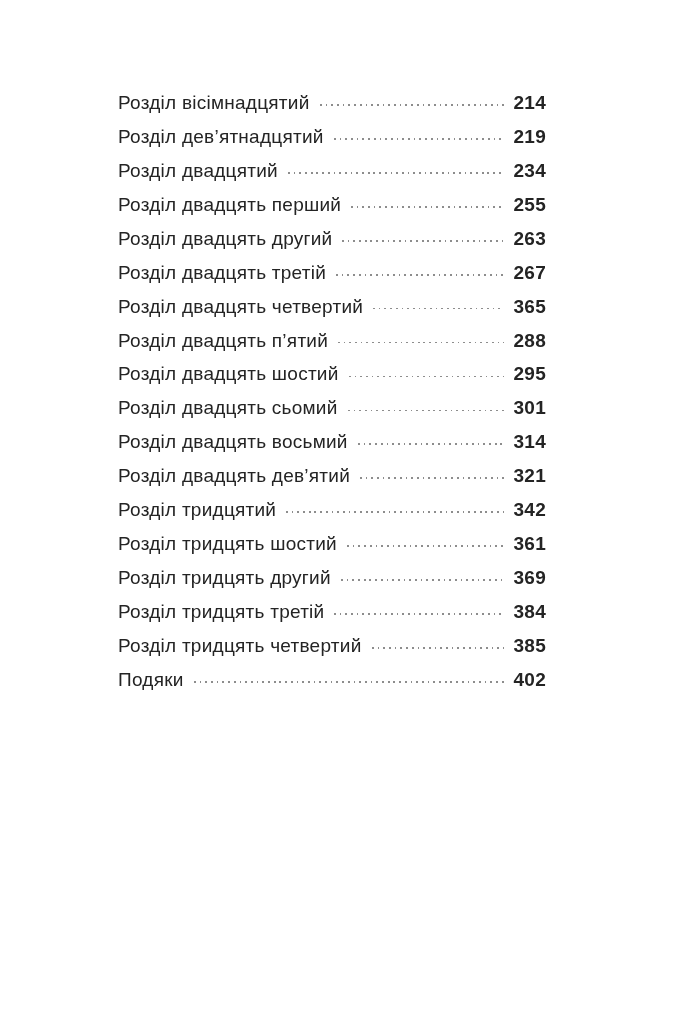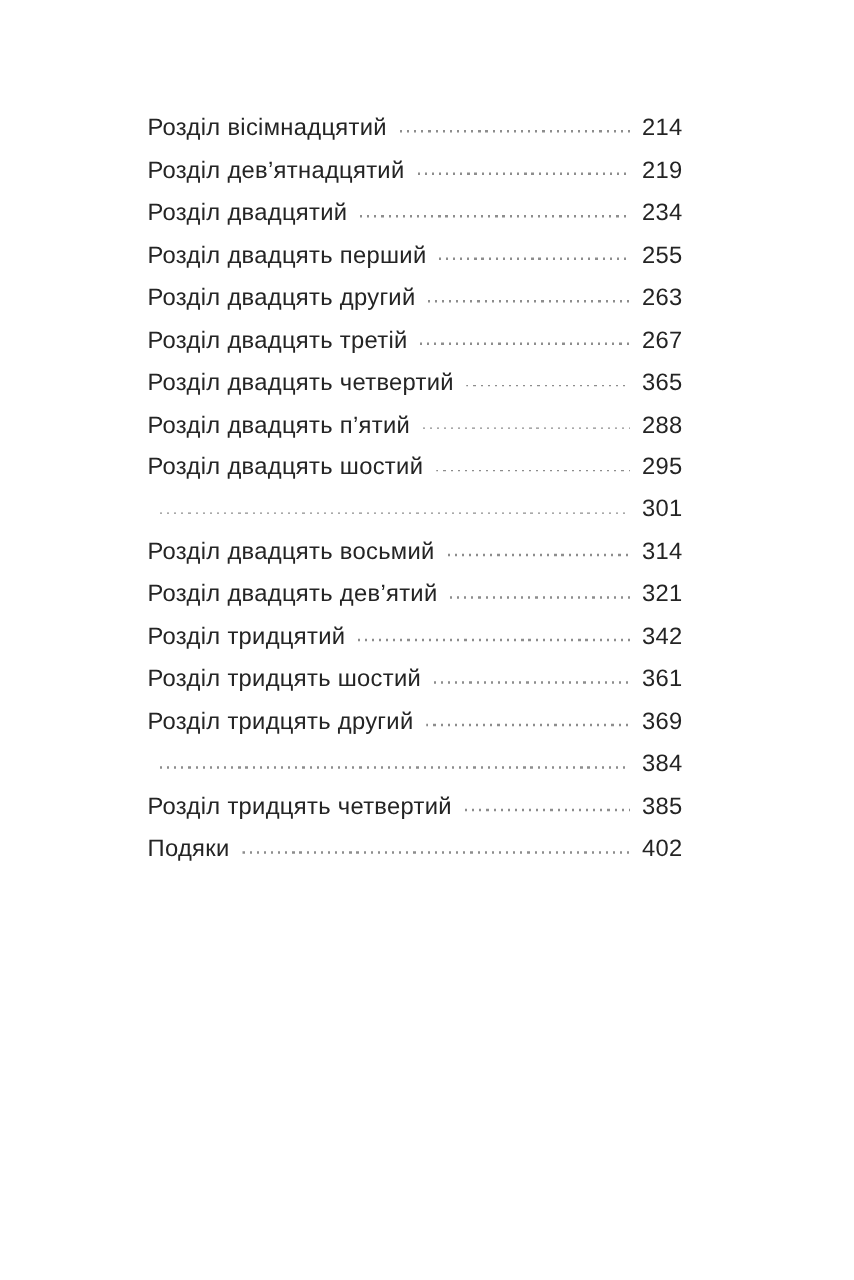--- a/index.html
+++ b/index.html
@@ -38,20 +38,21 @@
     height: 1.8px;
     margin: 0 10px;
     transform: translateY(2px);
     background-image: repeating-linear-gradient(90deg, #8d8d8d 0 1.7px, transparent 1.7px 5.7px);
     background-repeat: repeat-x;
   }
   .pagenum {
     flex: 0 0 auto;
     white-space: nowrap;
     text-align: center;
+    font-weight: bold;
   }
 </style>
 </head>
 <body>
 
 <div class="page">
   <div class="toc" id="toc">
   <div class="row">
     <span class="label">Розділ вісімнадцятий</span>
     <span class="leader"></span>
@@ -100,20 +101,21 @@
     <span class="pagenum">288</span>
   </div>
 
   <div class="row">
     <span class="label">Розділ двадцять шостий</span>
     <span class="leader"></span>
     <span class="pagenum">295</span>
   </div>
 
   <div class="row">
+    <span class="label">Розділ двадцять сьомий</span>
     <span class="leader"></span>
     <span class="pagenum">301</span>
   </div>
 
   <div class="row">
     <span class="label">Розділ двадцять восьмий</span>
     <span class="leader"></span>
     <span class="pagenum">314</span>
   </div>
 
@@ -135,20 +137,21 @@
     <span class="pagenum">361</span>
   </div>
 
   <div class="row">
     <span class="label">Розділ тридцять другий</span>
     <span class="leader"></span>
     <span class="pagenum">369</span>
   </div>
 
   <div class="row">
+    <span class="label">Розділ тридцять третій</span>
     <span class="leader"></span>
     <span class="pagenum">384</span>
   </div>
 
   <div class="row">
     <span class="label">Розділ тридцять четвертий</span>
     <span class="leader"></span>
     <span class="pagenum">385</span>
   </div>
 

